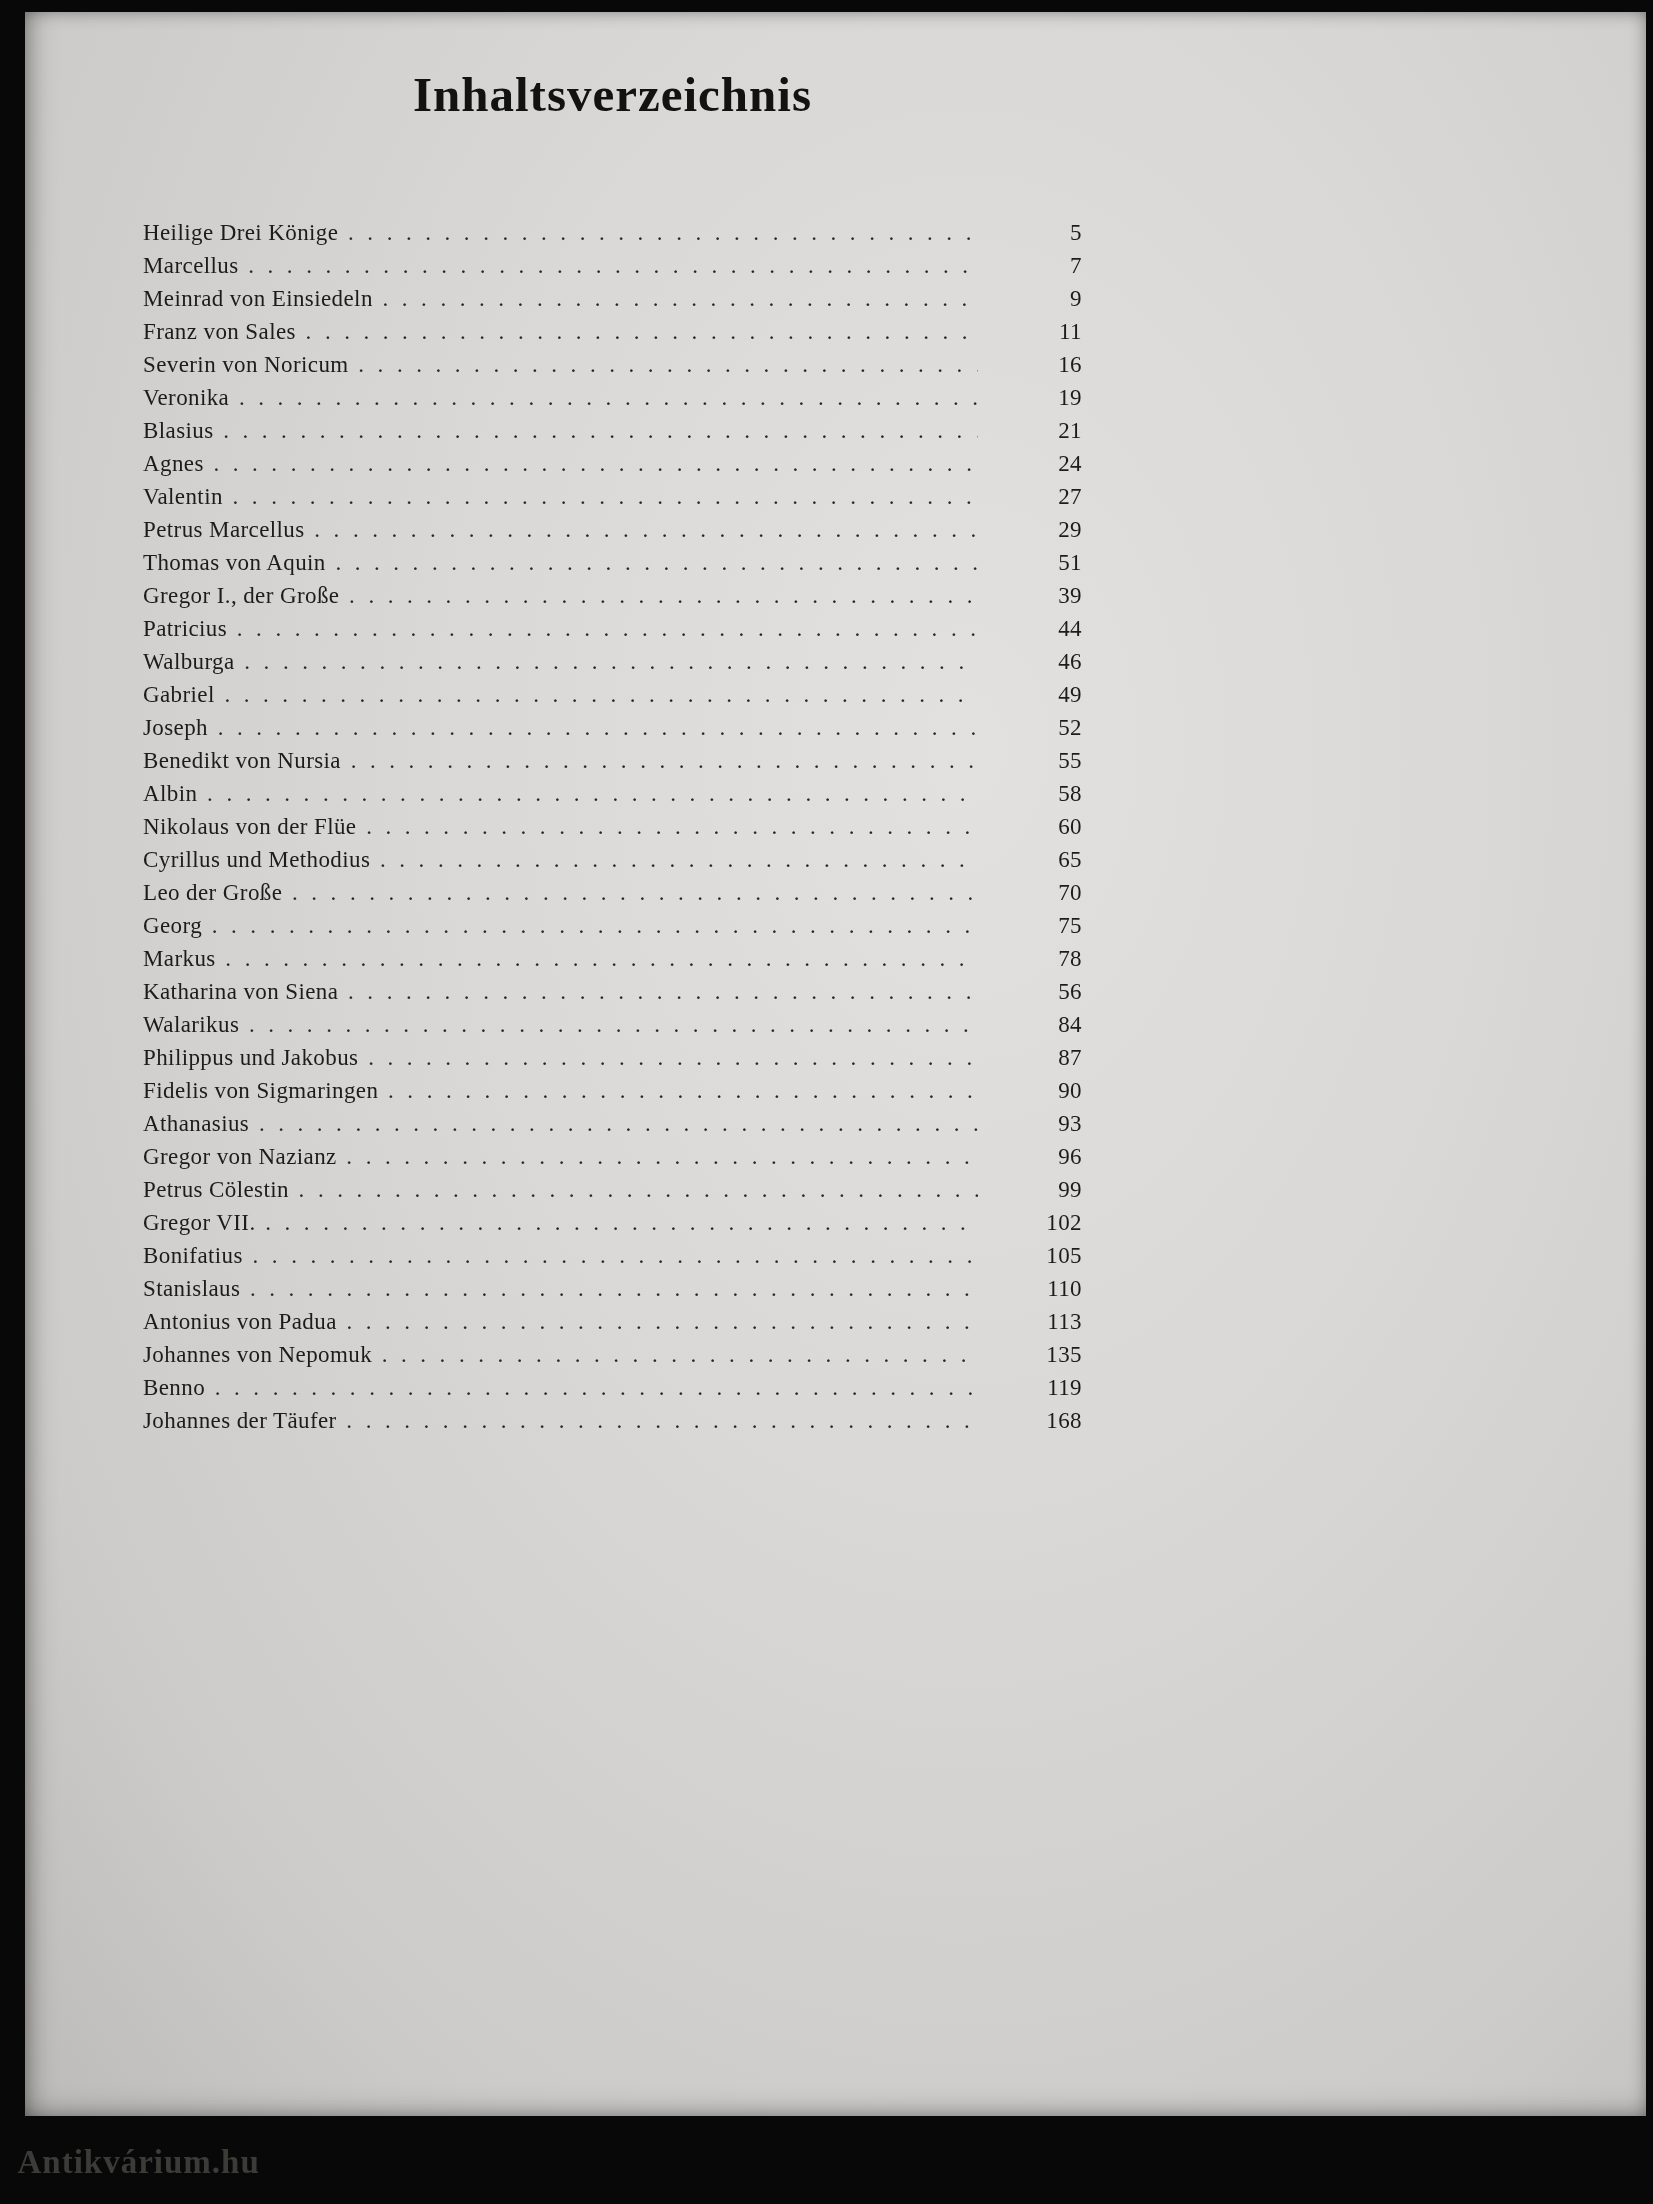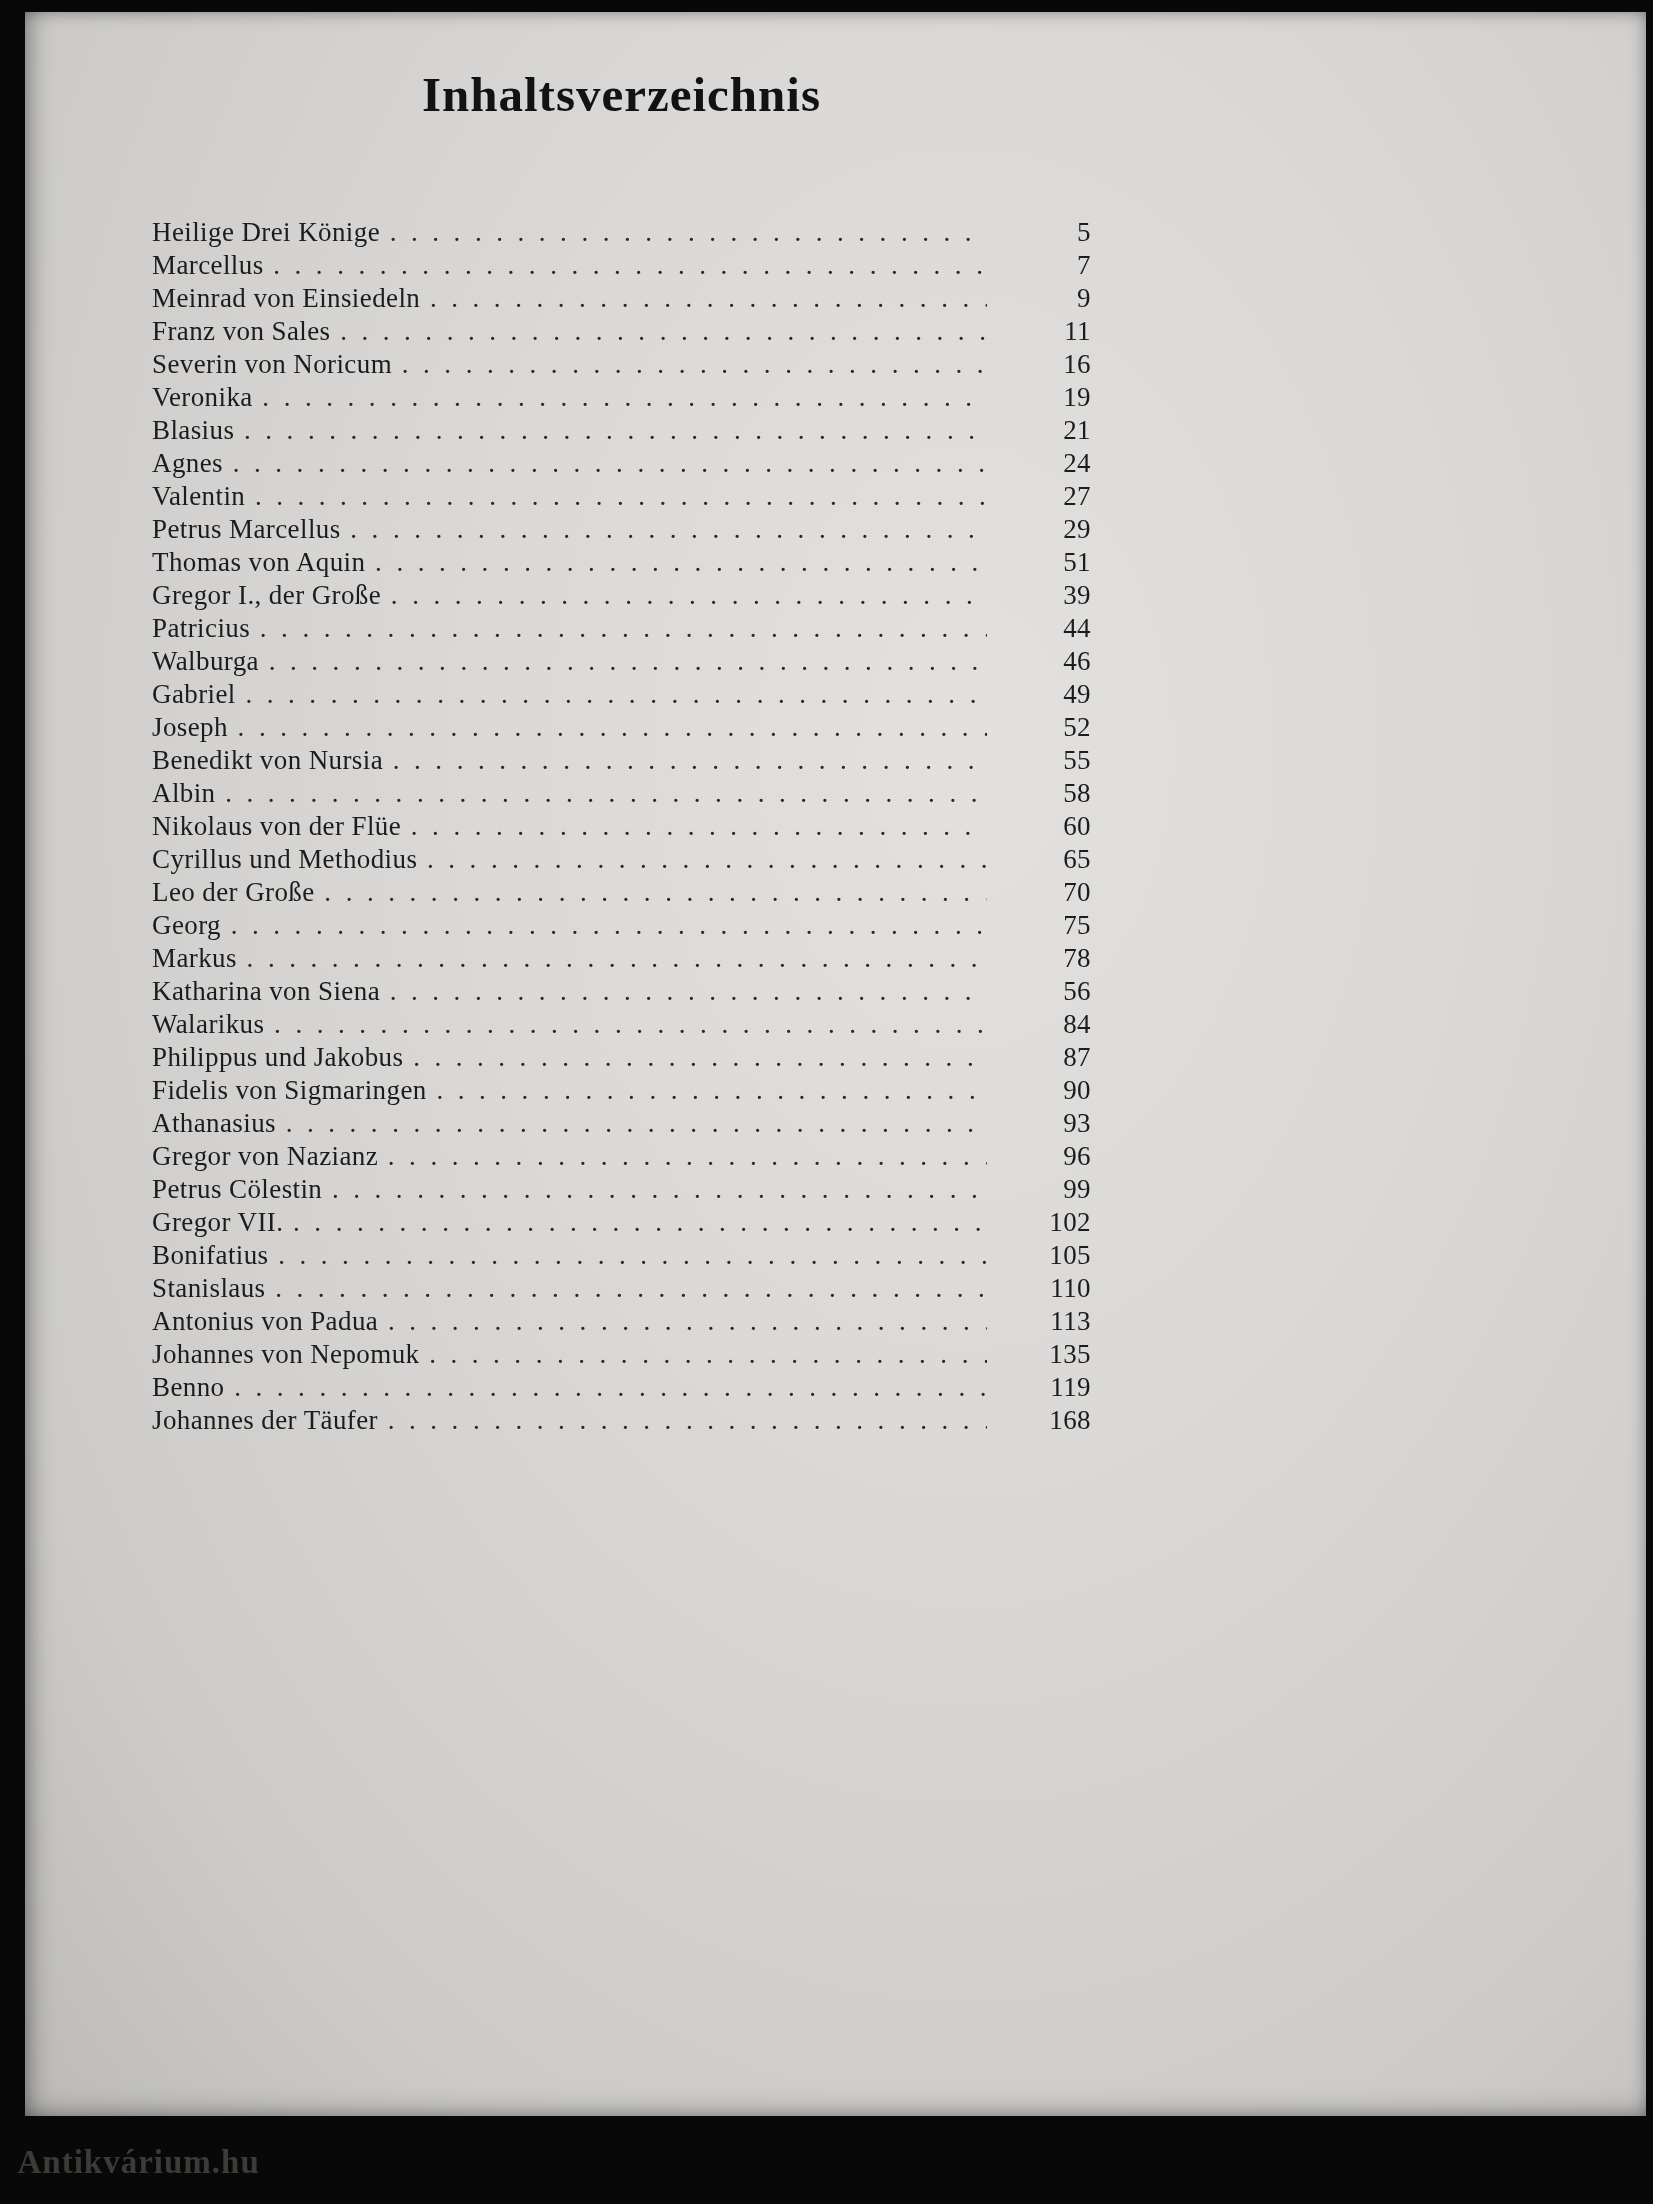--- a/index.html
+++ b/index.html
@@ -24,42 +24,42 @@
     background:
       radial-gradient(ellipse at 58% 35%, #e2e1df 0%, #d9d8d6 40%, #cccbc9 78%, #bcbbb9 100%);
     box-shadow:
       inset 17.5px 0 27px -13.6px rgba(0,0,0,0.35),
       inset -9.7px 0 17.5px -9.7px rgba(0,0,0,0.25),
       inset 0 -15.5px 29px -15.5px rgba(0,0,0,0.35),
       inset 0 9.7px 17.5px -9.7px rgba(0,0,0,0.25);
   }
   .content {
     position: absolute;
-    left: 127px;
+    left: 118px;
     top: 0;
     width: 939px;
   }
   .title {
     margin-top: 56px;
     text-align: center;
     font-size: 49px;
     font-weight: 700;
     letter-spacing: 1px;
     color: #121212;
     line-height: 1.1;
   }
   .toc-list {
     margin-top: 95px;
   }
   .toc-row {
     display: flex;
     align-items: baseline;
     height: 33px;
     line-height: 33px;
-    font-size: 27px;
+    font-size: 23px;
     color: #1c1c1c;
     letter-spacing: 0.4px;
   }
   .toc-label {
     white-space: nowrap;
     flex: 0 0 auto;
   }
   .toc-dots {
     flex: 1 1 auto;
     overflow: hidden;

